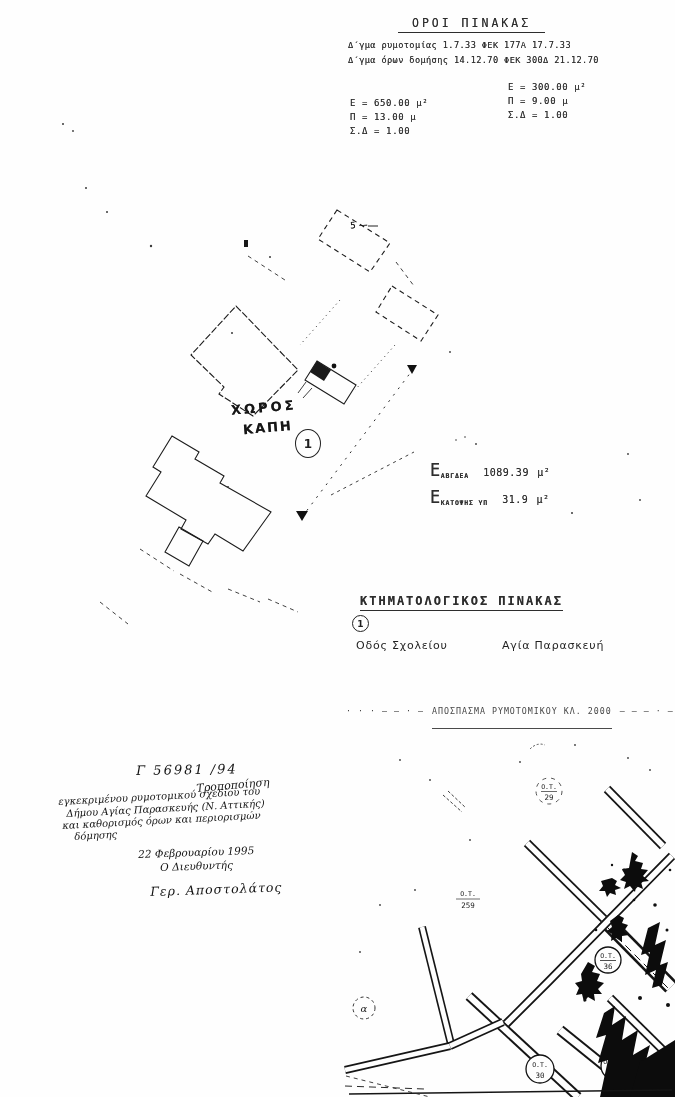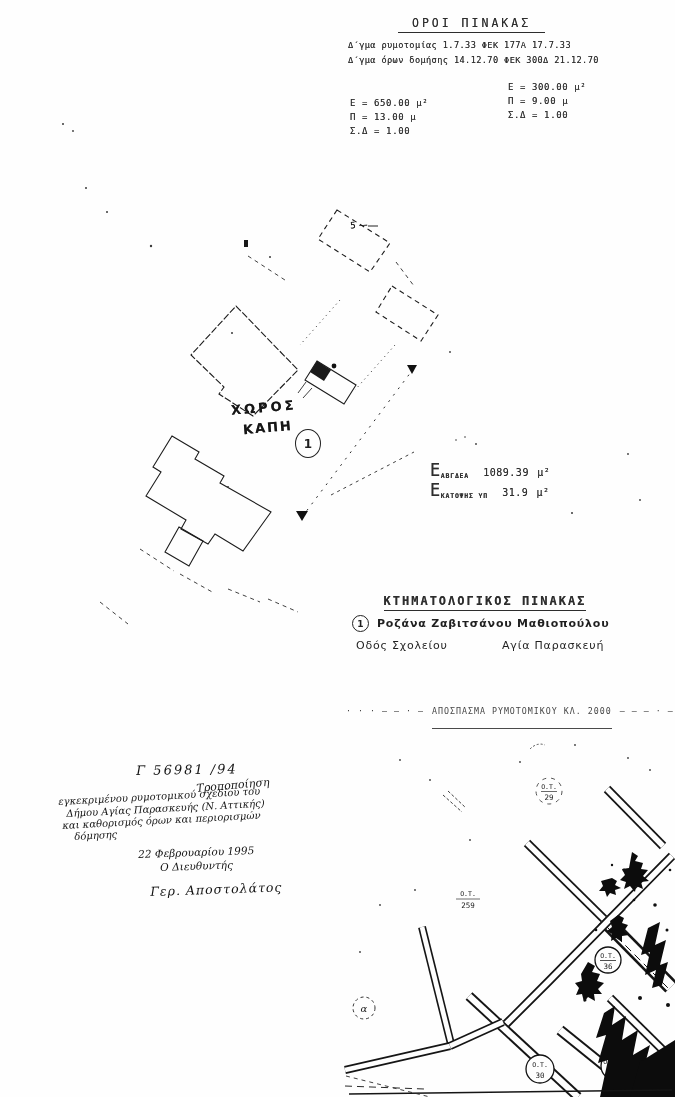--- a/index.html
+++ b/index.html
@@ -202,40 +202,39 @@
   </div>
 
   <div class="abs plan-label" style="left:231px;top:400px;font-size:13px;letter-spacing:3px;transform:rotate(-5deg);">ΧΩΡΟΣ</div>
   <div class="abs plan-label" style="left:243px;top:420px;font-size:13px;letter-spacing:2px;transform:rotate(-5deg);">ΚΑΠΗ</div>
   <div class="abs badge" style="left:295px;top:429px;width:24px;height:27px;font-size:12px;font-weight:700;">
     <span>1</span>
   </div>
   <div class="abs plan-label" style="left:350px;top:220px;font-size:9px;font-weight:400;transform:rotate(-3deg);">5 —</div>
 
   <div class="abs" style="left:430px;top:460px;">
-    <div class="typed areas-row" style="">
+    <div class="typed areas-row" style="margin-bottom:7px;">
       <span class="bigE">Ε</span><span class="sub">ΑΒΓΔΕΑ</span>
       <span class="val">1089.39</span>
       <span class="val" style="margin-left:2px;">μ²</span>
     </div>
     <div class="typed areas-row">
       <span class="bigE">Ε</span><span class="sub">ΚΑΤΟΨΗΣ ΥΠ</span>
       <span class="val">31.9</span>
       <span class="val" style="margin-left:2px;">μ²</span>
     </div>
   </div>
 
-  <div class="abs" style="left:360px;top:590px;width:250px;text-align:center;">
+  <div class="abs" style="left:360px;top:590px;width:250px;">
     <span class="typed cad-title">ΚΤΗΜΑΤΟΛΟΓΙΚΟΣ ΠΙΝΑΚΑΣ</span>
   </div>
   <div class="abs" style="left:352px;top:615px;display:flex;align-items:center;gap:8px;">
     <span class="badge" style="width:15px;height:15px;font-size:9px;font-weight:700;border-width:1.2px;">
       <span>1</span>
     </span>
-    <span class="cad-line" style="font-weight:600;">Ροζάνα Ζαβιτσάνου Μαθιοπούλου</span>
   </div>
   <div class="abs cad-line" style="left:356px;top:639px;">Οδός Σχολείου</div>
   <div class="abs cad-line" style="left:502px;top:639px;">Αγία Παρασκευή</div>
 
   <div class="abs map-head" style="left:346px;top:706px;">
     <span>· · ·  – – · –</span>
     <span class="t">ΑΠΟΣΠΑΣΜΑ ΡΥΜΟΤΟΜΙΚΟΥ  ΚΛ. 2000</span>
     <span>– – –   · – ·   · · ·</span>
   </div>
 

